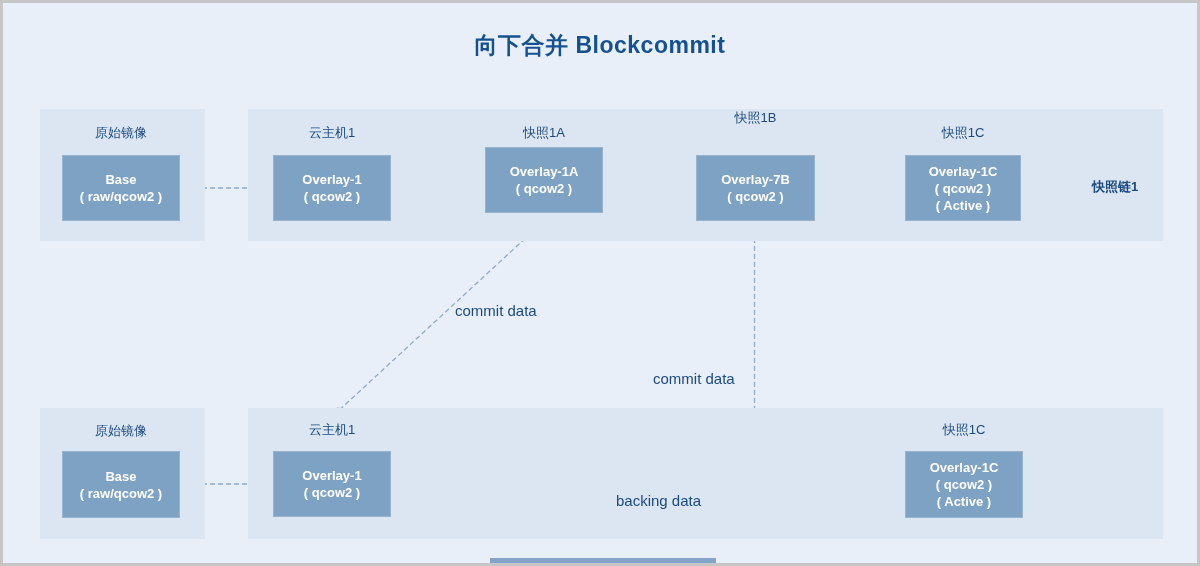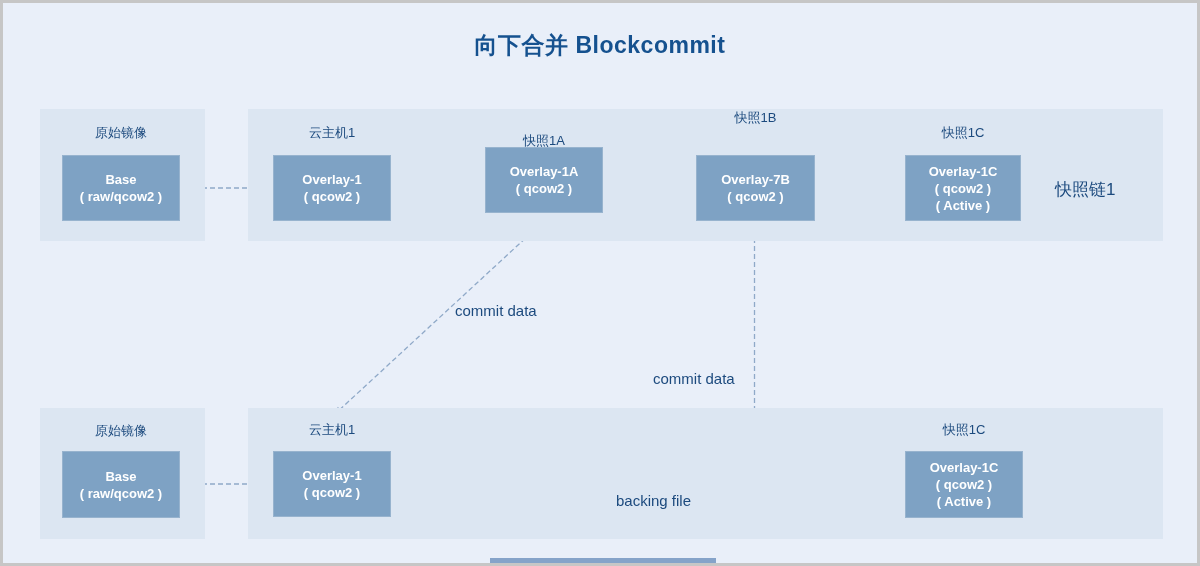--- a/index.html
+++ b/index.html
@@ -24,21 +24,21 @@
     color:var(--label,#1c4a7e);font-weight:normal;
   }
   .node{
     position:absolute;background:var(--box,#7ea2c4);
     border:1px solid var(--box-border,#97b3ce);box-sizing:border-box;
     display:flex;flex-direction:column;justify-content:center;align-items:center;
     color:var(--box-text,#ffffff);font-size:13px;font-weight:bold;
     line-height:17px;text-align:center;
   }
   .chain-name{
-    position:absolute;text-align:left;font-size:17px;font-weight:normal;
+    position:absolute;text-align:center;font-size:13px;font-weight:bold;
     color:var(--label,#1c4a7e);
   }
   .annot{
     position:absolute;font-size:15px;color:var(--label,#1f4e79);
     text-align:left;white-space:nowrap;
   }
   .arrows{position:absolute;left:0;top:0;width:1200px;height:566px;pointer-events:none;}
   .arrows path{fill:none;stroke:var(--arrow,#8fa9c8);stroke-width:1.3;stroke-dasharray:5 3;}
   .scroll-thumb{
     position:absolute;left:487px;width:226px;height:5px;bottom:0;
@@ -76,21 +76,21 @@
     <div>Base</div>
     <div>( raw/qcow2 )</div>
   </div>
 
   <div class="nlabel" style="left:270px;top:121px;width:118px">云主机1</div>
   <div class="node" style="left:270px;top:152px;width:118px;height:66px">
     <div>Overlay-1</div>
     <div>( qcow2 )</div>
   </div>
 
-  <div class="nlabel" style="left:482px;top:129px;width:118px">快照1A</div>
+  <div class="nlabel" style="left:482px;top:121px;width:118px">快照1A</div>
   <div class="node" style="left:482px;top:144px;width:118px;height:66px">
     <div>Overlay-1A</div>
     <div>( qcow2 )</div>
   </div>
 
   <div class="nlabel" style="left:693px;top:106px;width:119px">快照1B</div>
   <div class="node" style="left:693px;top:152px;width:119px;height:66px">
     <div>Overlay-7B</div>
     <div>( qcow2 )</div>
   </div>
@@ -122,17 +122,17 @@
   <div class="nlabel" style="left:902px;top:418px;width:118px">快照1C</div>
   <div class="node" style="left:902px;top:448px;width:118px;height:67px">
     <div>Overlay-1C</div>
     <div>( qcow2 )</div>
     <div>( Active )</div>
   </div>
 
 
   <div class="annot" style="left:452px;top:299px;width:100px">commit data</div>
   <div class="annot" style="left:650px;top:367px;width:100px">commit data</div>
-  <div class="annot" style="left:613px;top:489px;width:95px">backing file</div>
+  <div class="annot" style="left:613px;top:489px;width:95px">backing data</div>
 
   <div class="scroll-thumb"></div>
 
 </div>
 
 </body></html>

